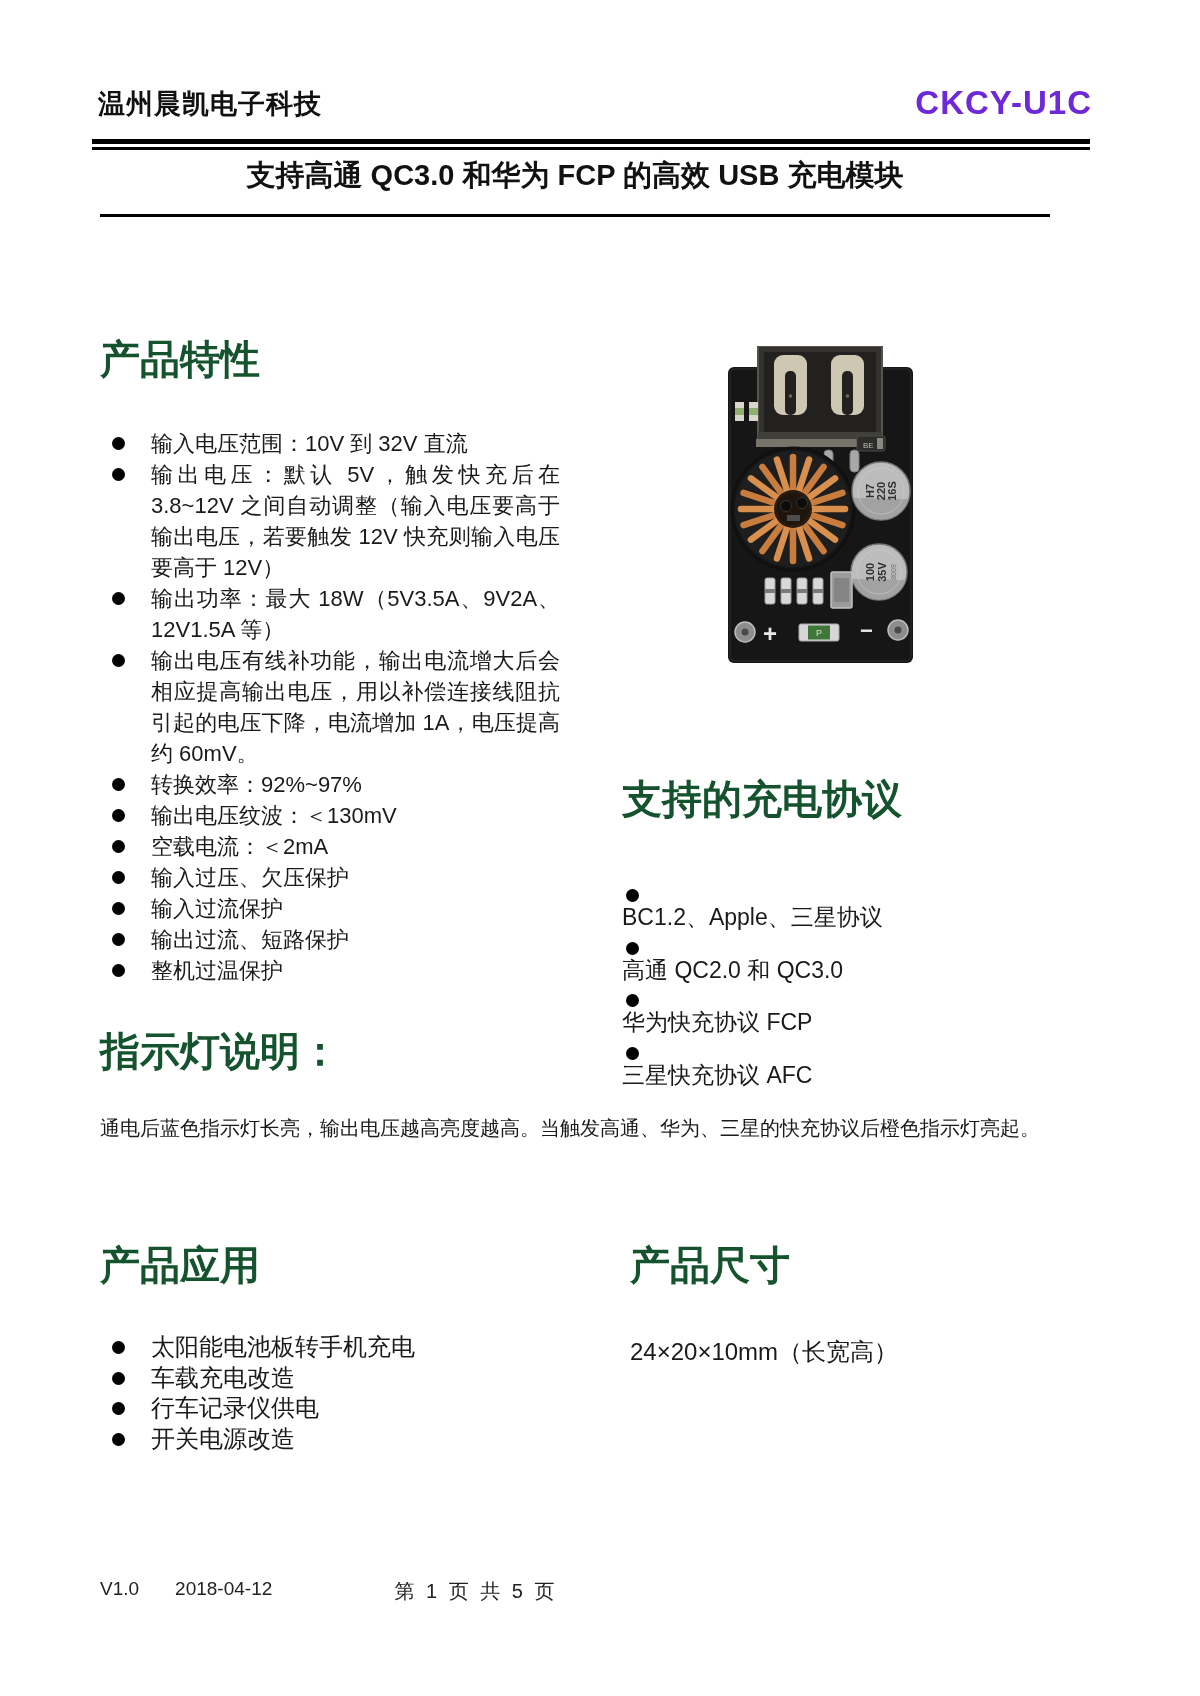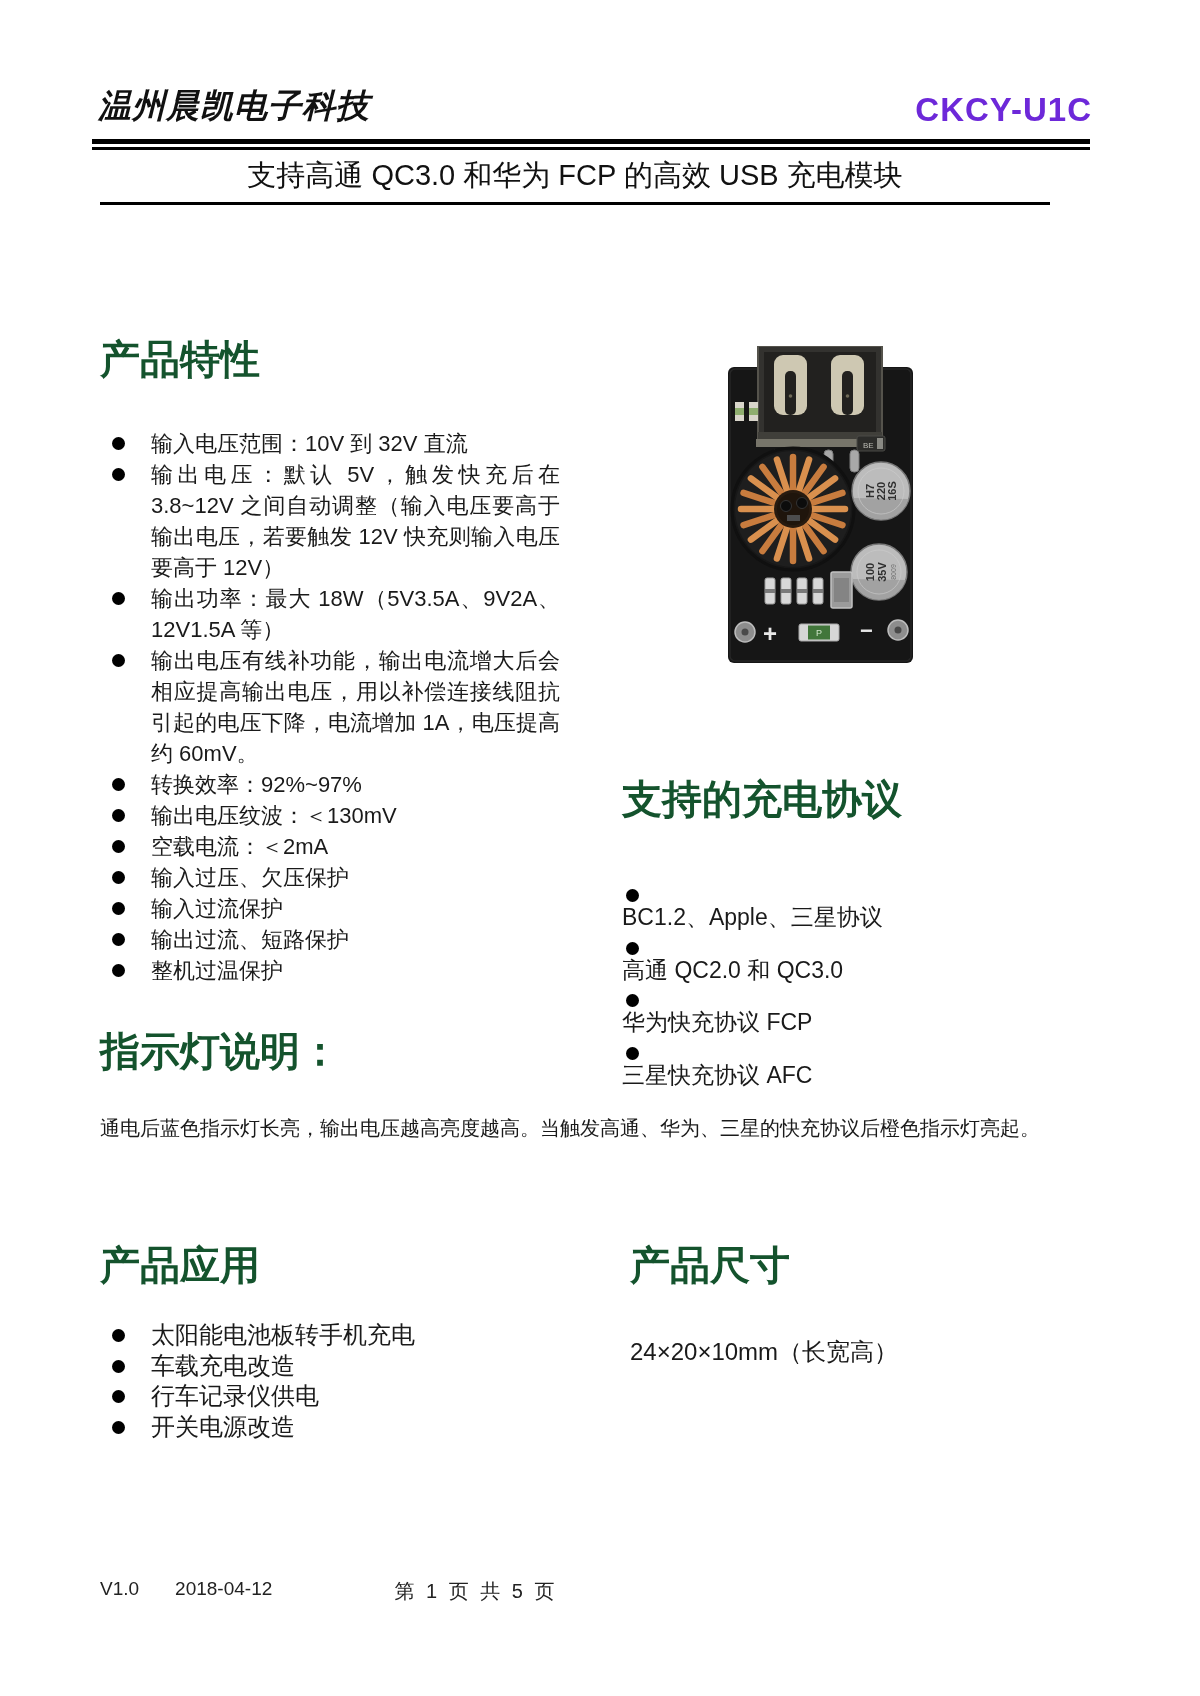--- a/index.html
+++ b/index.html
@@ -9,31 +9,32 @@
     background:#ffffff;
     font-family:"Liberation Sans","DejaVu Sans",sans-serif;
     color:#1a1a1a;
     overflow:hidden;
   }
   
   .header-row{
     position:absolute;left:98px;top:84px;width:994px;
     display:flex;justify-content:space-between;align-items:flex-end;
   }
-  .company{font-size:33px;font-weight:bold;color:#111;letter-spacing:1px;font-style:italic;}
+  .company{font-size:27px;font-weight:bold;color:#111;letter-spacing:1px;}
   .model{font-size:33px;font-weight:bold;color:#6d28d9;letter-spacing:1px;}
   .double-rule{
     position:absolute;left:92px;top:139px;width:998px;
     height:3px;border-top:5px solid #000;border-bottom:3px solid #000;
   }
   .title-block{
     position:absolute;left:100px;top:156px;width:950px;
     text-align:center;font-size:29px;color:#111;
-    padding-bottom:6px;border-bottom:3px solid #000;
+    padding-bottom:18px;border-bottom:3px solid #000;
     white-space:nowrap;
+    font-weight:bold;
   }
   
   .sec-h{font-size:40px;font-weight:bold;color:#14532d;line-height:42px;margin:0;}
   
   ul.blist{list-style:none;margin:0;padding:0;}
   ul.blist li{display:flex;align-items:flex-start;}
   .dot{width:13px;height:13px;border-radius:50%;background:#000;flex:0 0 13px;}
   
   .features{position:absolute;left:100px;top:338px;width:460px;}
   .features .sec-h{margin-bottom:48px;}
@@ -45,21 +46,21 @@
   
   .protocols{position:absolute;left:622px;top:778px;width:470px;}
   .protocols .sec-h{margin-bottom:60px;}
   .protocols li{font-size:23px;line-height:30.5px;flex-direction:column;}
   .protocols .dot{margin:9px 30px 0 4px;}
   
   .indicator{position:absolute;left:100px;top:1030px;width:995px;}
   .indicator p{margin:38px 0 0 0;font-size:20px;line-height:37px;text-align:justify;color:#1a1a1a;}
   
   .apps{position:absolute;left:100px;top:1244px;width:470px;}
-  .apps .sec-h{margin-bottom:34px;}
+  .apps .sec-h{margin-bottom:46px;}
   .apps li{font-size:24px;line-height:30.5px;}
   .apps .dot{margin:9px 26px 0 12px;}
   .dims{position:absolute;left:630px;top:1244px;width:420px;}
   .dims .value{margin-top:50px;font-size:24px;color:#1a1a1a;}
   
   .footer-left{
     position:absolute;left:100px;top:1578px;
     display:flex;gap:36px;font-size:19px;color:#222;
   }
   .footer-center{

